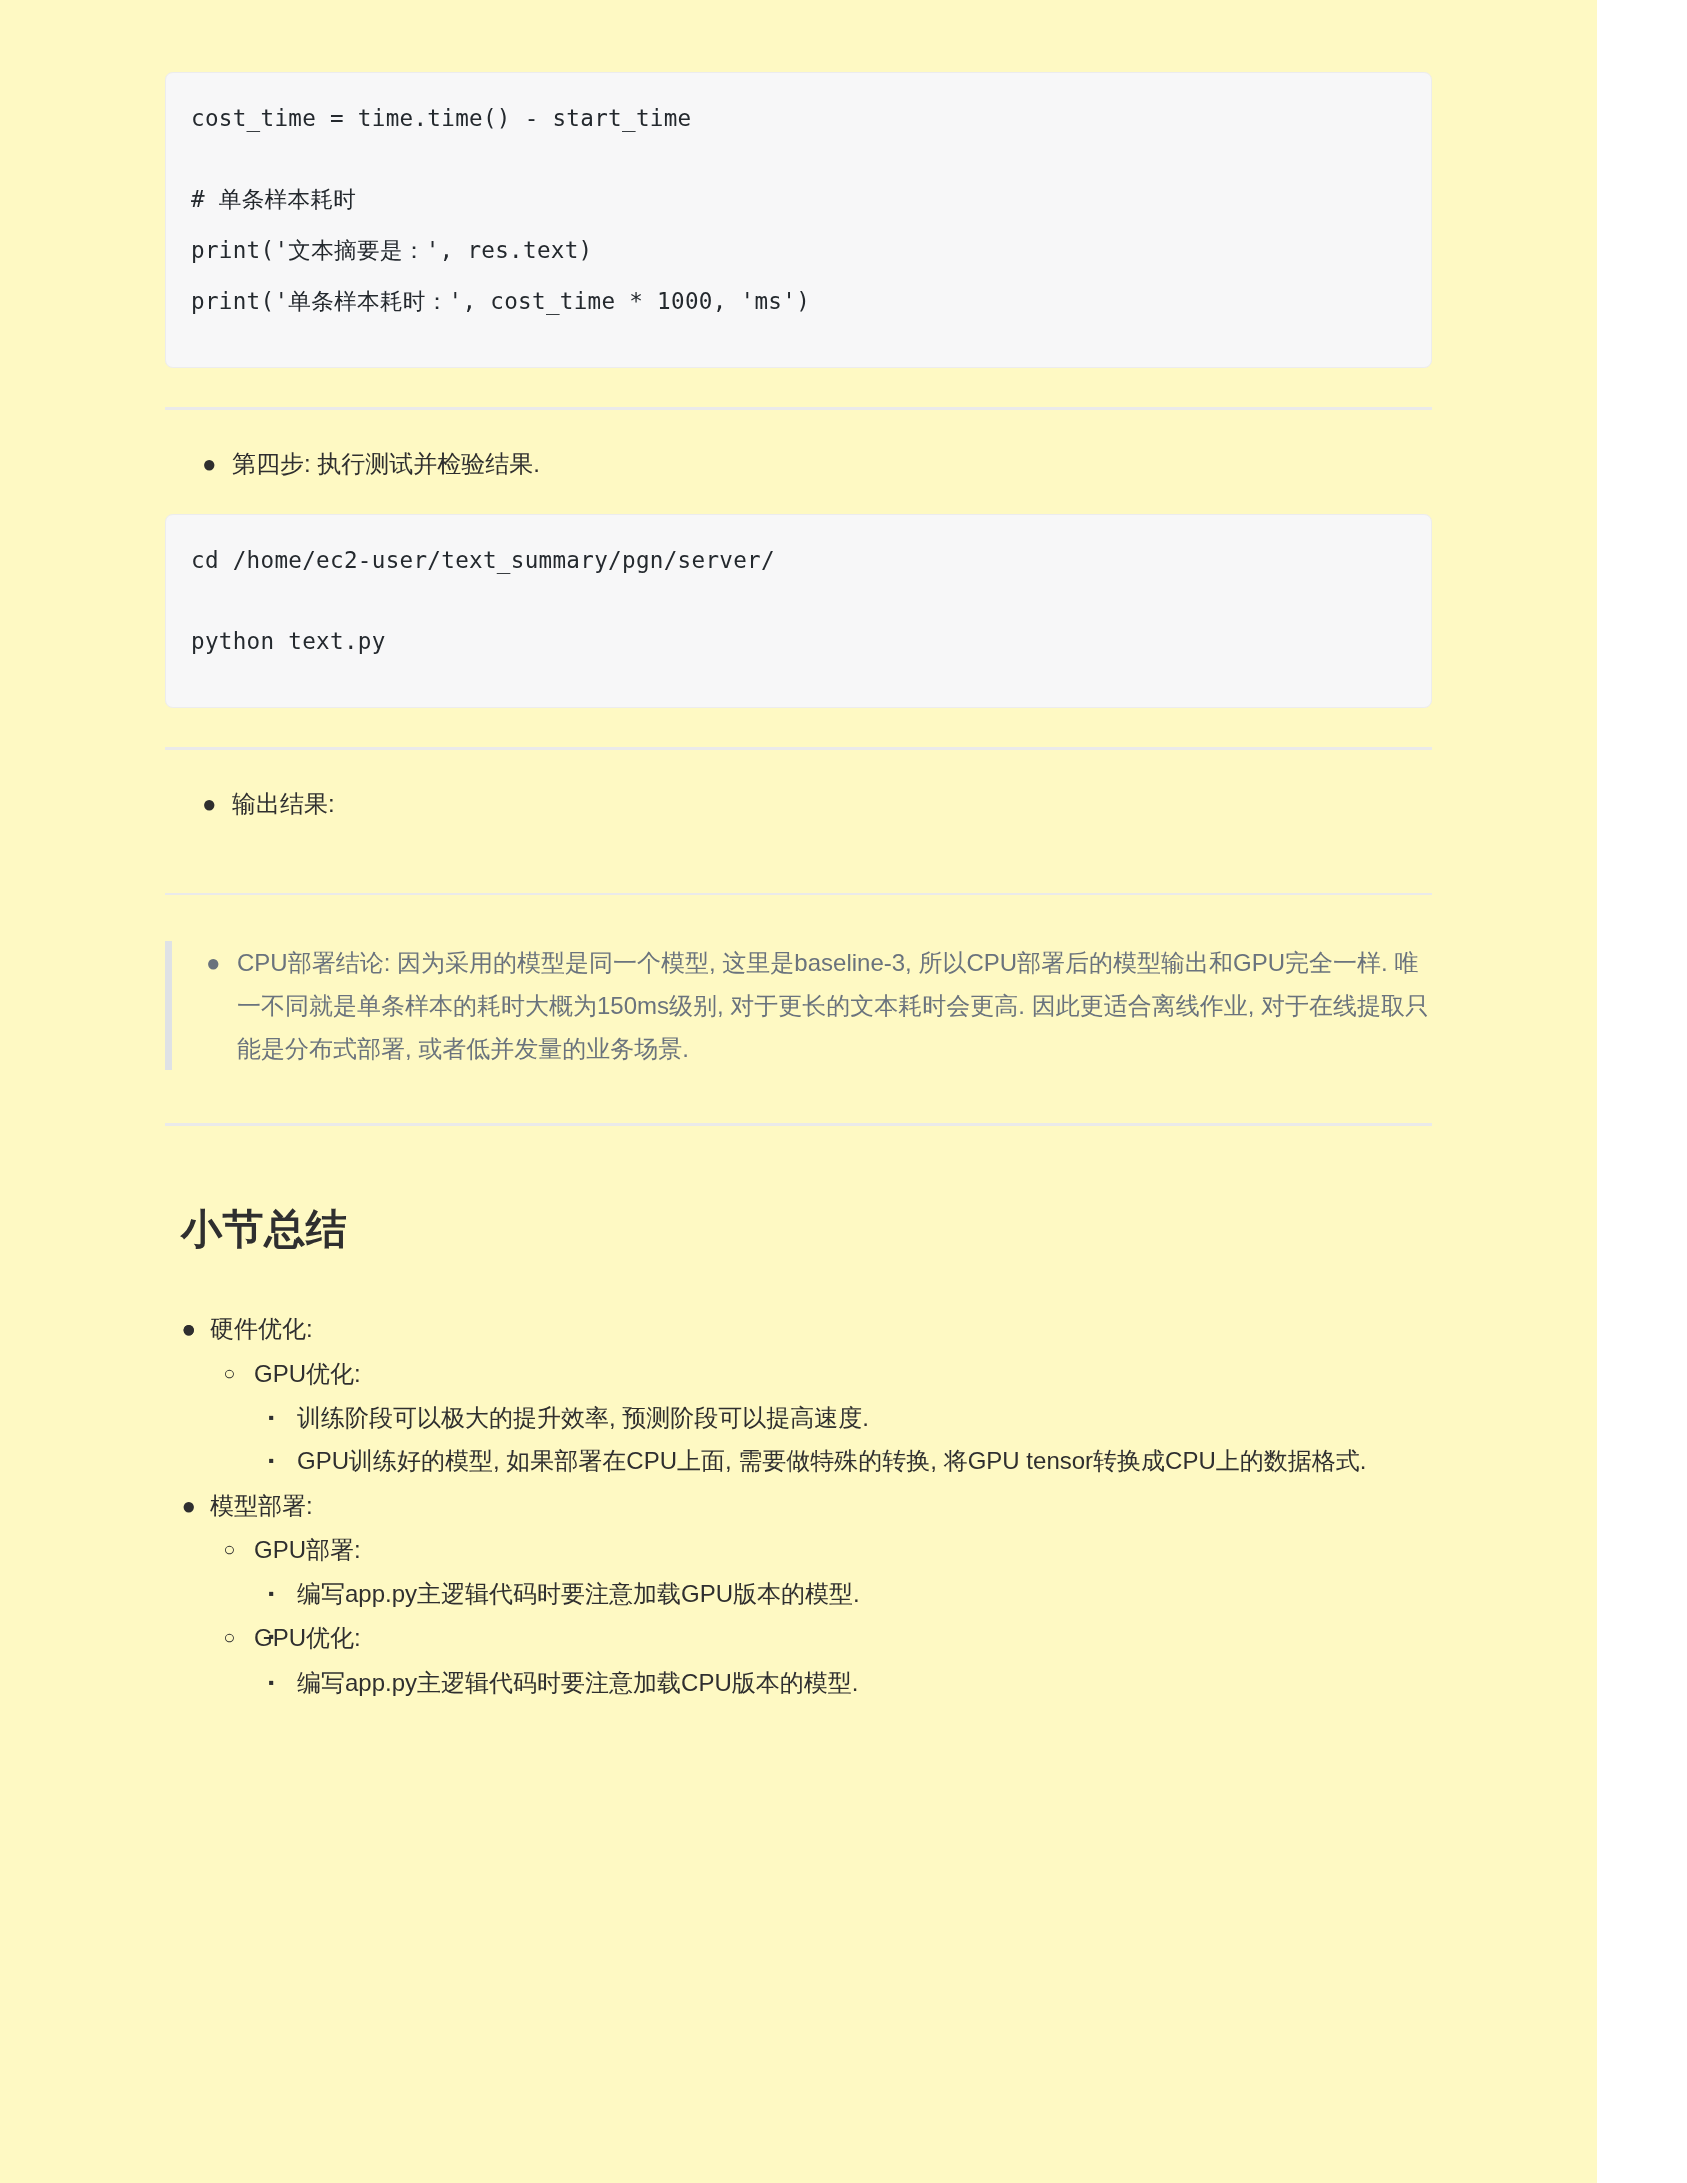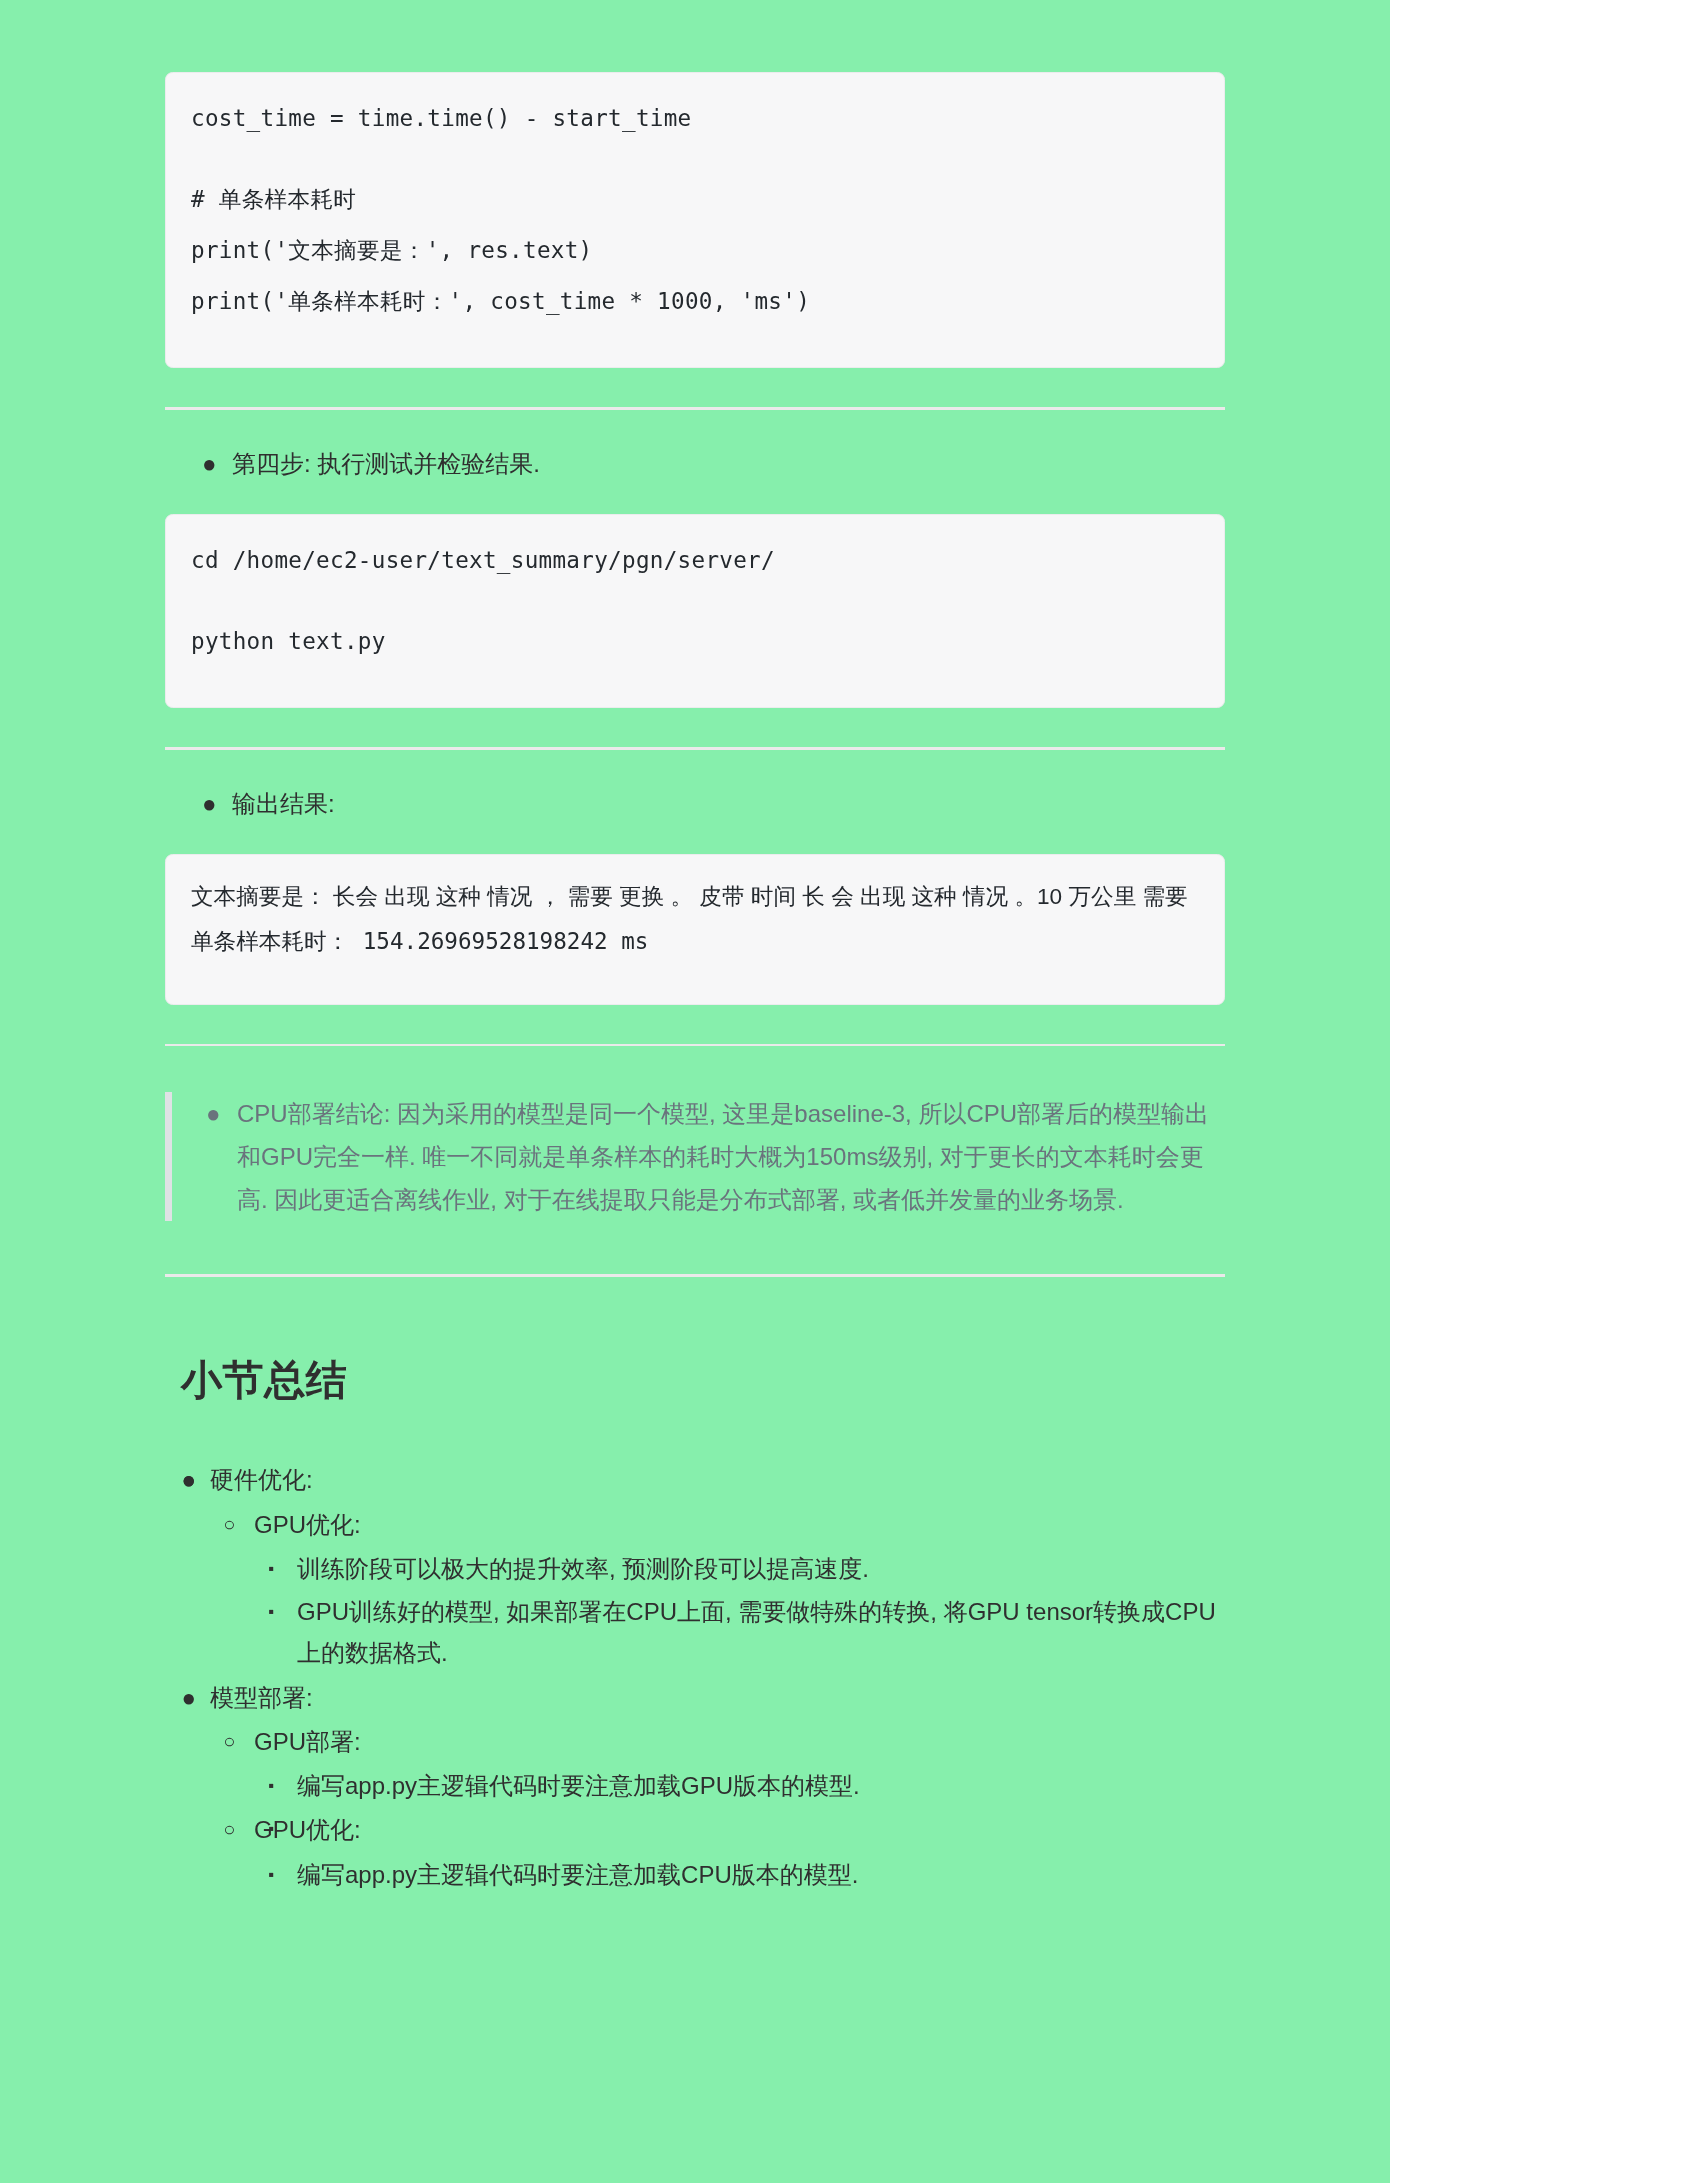--- a/index.html
+++ b/index.html
@@ -10,24 +10,24 @@
   body {
     width: 1687px;
     min-height: 2183px;
     font-family: "Liberation Sans", sans-serif;
     color: #2f2f2f;
     -webkit-font-smoothing: antialiased;
   }
 
   .page {
     box-sizing: border-box;
-    width: 1390px;
+    width: 1597px;
     min-height: 2183px;
     padding: 72px 165px 33px 165px;
-    background: #86efac;
+    background: #fef9c3;
   }
 
   
   .codeblock {
     box-sizing: border-box;
     background: #f7f7f8;
     border: 1.1px solid #ececee;
     border-radius: 7.7px;
     padding: 25px 25px 25px 25px;
     margin: 0;
@@ -220,23 +220,20 @@
   <hr class="hr">
   <div class="sp-60"></div>
 
   <div class="bullet-row">
     <span class="mk">●</span>
     <span>输出结果:</span>
   </div>
 
   <div class="sp-54"></div>
 
-  <pre class="codeblock outblock"><div class="ol"><span>文本摘要是：</span><span> 长会 出现 这种 情况 ， 需要 更换 。 皮带 时间 长 会 出现 这种 情况 。10 万公里 需要</span></div>
-<div class="ol"><span>单条样本耗时：</span><span class="mono"> 154.26969528198242 ms</span></div>
-  </pre>
 
   <div class="sp-70"></div>
   <hr class="hr">
   <div class="sp-84"></div>
 
   <blockquote class="bq">
     <ul>
       <li>
         <span class="mk">●</span>
         <span>CPU部署结论: 因为采用的模型是同一个模型, 这里是baseline-3, 所以CPU部署后的模型输出和GPU完全一样. 唯一不同就是单条样本的耗时大概为150ms级别, 对于更长的文本耗时会更高. 因此更适合离线作业, 对于在线提取只能是分布式部署, 或者低并发量的业务场景.</span>

